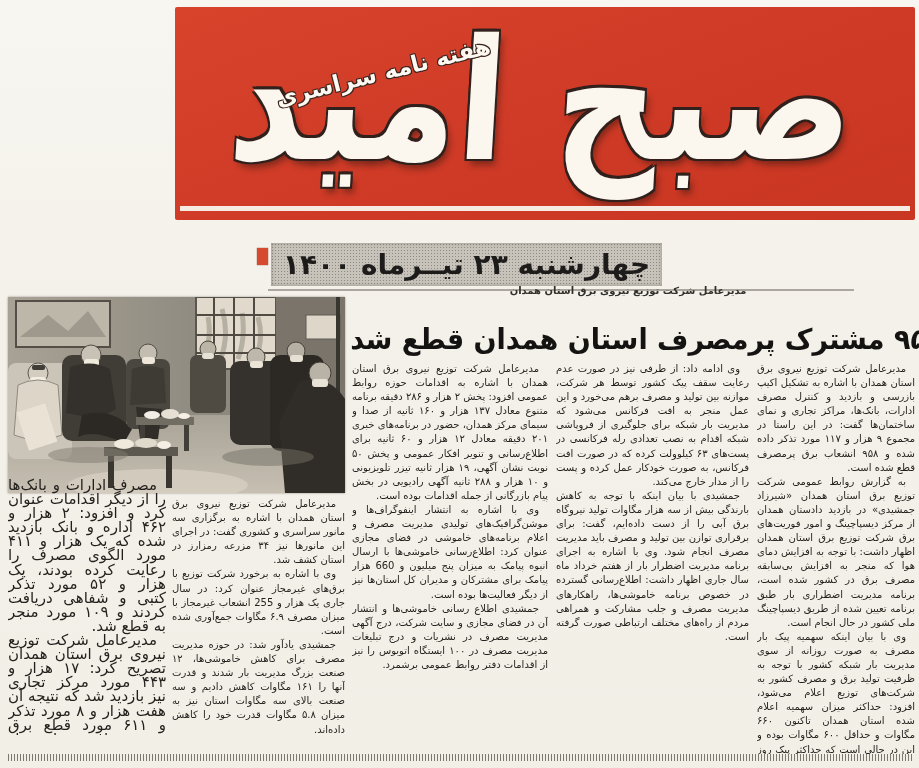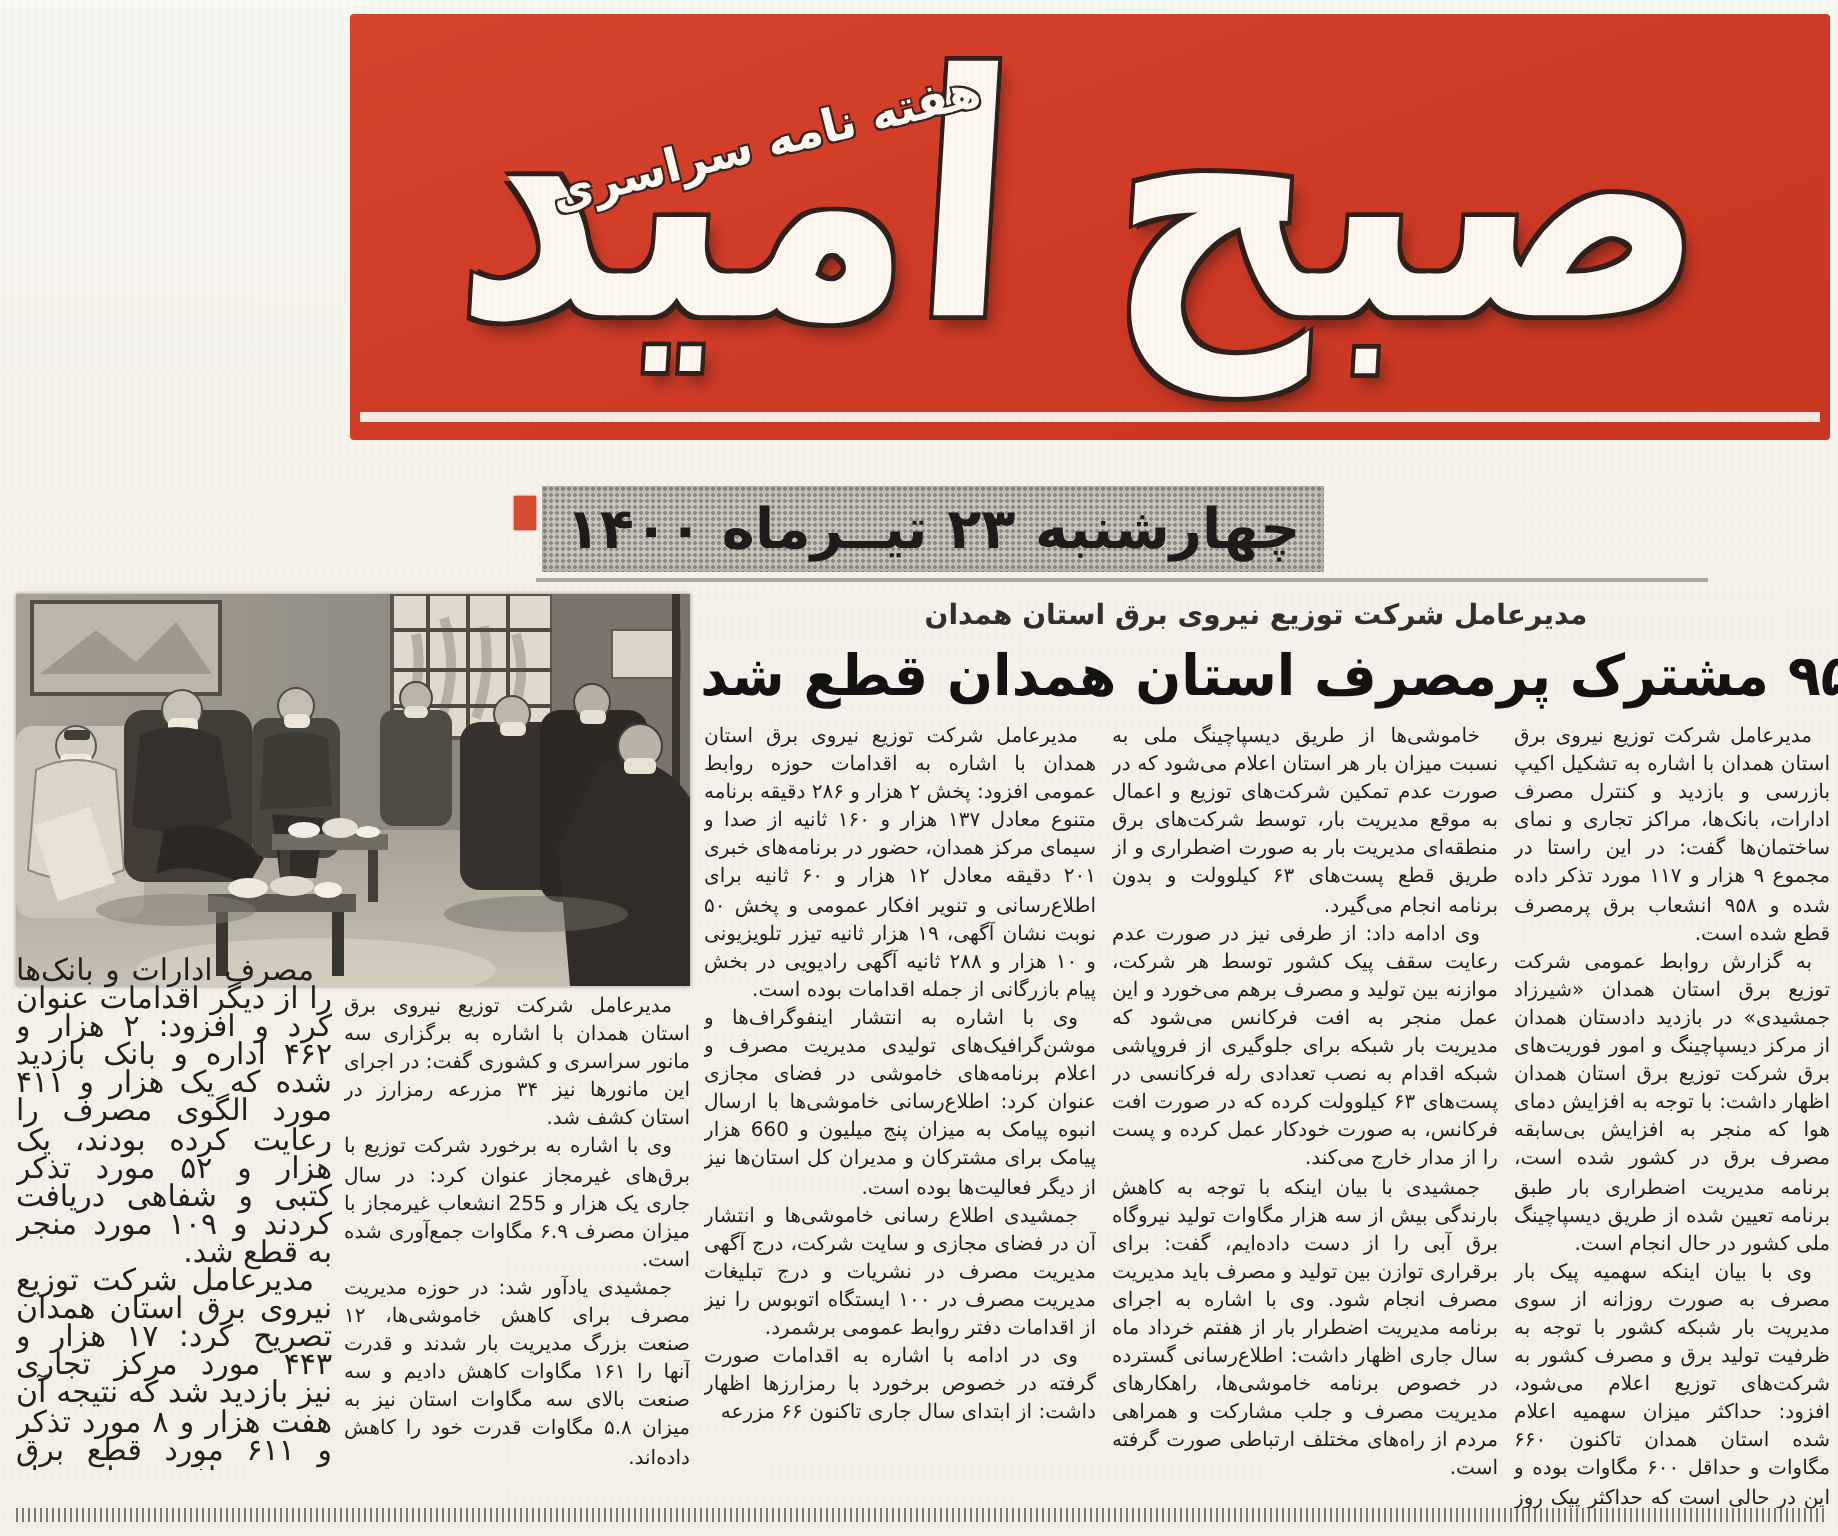--- a/index.html
+++ b/index.html
@@ -42,22 +42,22 @@
     background-color:#c7c3ba;
     background-image:radial-gradient(#8e8a81 .8px, transparent 1px);
     background-size:3px 3px;
     display:flex;align-items:center;justify-content:center;
     font-size:28px;font-weight:bold;color:#1d1c1a;letter-spacing:.5px;
     box-shadow:inset 0 0 4px rgba(60,56,50,.35);
   }
   .date-rule{position:absolute;left:268px;top:289px;width:586px;height:2px;background:#98948b;opacity:.8;}
   
   .kicker{
-    position:absolute;left:628px;top:300px;transform:translateX(-50%);
-    white-space:nowrap;font-size:14px;font-weight:bold;color:#32302c;
+    position:absolute;left:628px;top:285px;transform:translateX(-50%);
+    white-space:nowrap;font-size:10px;font-weight:bold;color:#32302c;
   }
   .headline{
     position:absolute;left:438px;top:315px;width:478px;height:46px;
     display:flex;align-items:center;justify-content:center;
     font-size:27px;font-weight:bold;color:#141311;white-space:nowrap;
     transform:scaleY(1.05);
   }
   
   .photo{position:absolute;left:8px;top:297px;width:337px;height:196px;overflow:hidden;box-shadow:0 0 2px rgba(50,45,40,.5);}
   .photo svg{display:block;filter:sepia(.12) contrast(.95);}
@@ -184,29 +184,27 @@
     </svg>
   </div>
 
   <div class="col col1">
     <p>مدیرعامل شرکت توزیع نیروی برق استان همدان با اشاره به تشکیل اکیپ بازرسی و بازدید و کنترل مصرف ادارات، بانک‌ها، مراکز تجاری و نمای ساختمان‌ها گفت: در این راستا در مجموع ۹ هزار و ۱۱۷ مورد تذکر داده شده و ۹۵۸ انشعاب برق پرمصرف قطع شده است.</p>
     <p>به گزارش روابط عمومی شرکت توزیع برق استان همدان «شیرزاد جمشیدی» در بازدید دادستان همدان از مرکز دیسپاچینگ و امور فوریت‌های برق شرکت توزیع برق استان همدان اظهار داشت: با توجه به افزایش دمای هوا که منجر به افزایش بی‌سابقه مصرف برق در کشور شده است، برنامه مدیریت اضطراری بار طبق برنامه تعیین شده از طریق دیسپاچینگ ملی کشور در حال انجام است.</p>
     <p>وی با بیان اینکه سهمیه پیک بار مصرف به صورت روزانه از سوی مدیریت بار شبکه کشور با توجه به ظرفیت تولید برق و مصرف کشور به شرکت‌های توزیع اعلام می‌شود، افزود: حداکثر میزان سهمیه اعلام شده استان همدان تاکنون ۶۶۰ مگاوات و حداقل ۶۰۰ مگاوات بوده و این در حالی است که حداکثر پیک روز استان ۷۵۲ مگاوات و حداکثر پیک شب ۷۶۰ مگاوات است.</p>
 
   </div>
   <div class="col col2">
-    <p>خاموشی‌ها از طریق دیسپاچینگ ملی به نسبت میزان بار هر استان اعلام می‌شود که در صورت عدم تمکین شرکت‌های توزیع و اعمال به موقع مدیریت بار، توسط شرکت‌های برق منطقه‌ای مدیریت بار به صورت اضطراری و از طریق قطع پست‌های ۶۳ کیلوولت و بدون برنامه انجام می‌گیرد.</p>
     <p>وی ادامه داد: از طرفی نیز در صورت عدم رعایت سقف پیک کشور توسط هر شرکت، موازنه بین تولید و مصرف برهم می‌خورد و این عمل منجر به افت فرکانس می‌شود که مدیریت بار شبکه برای جلوگیری از فروپاشی شبکه اقدام به نصب تعدادی رله فرکانسی در پست‌های ۶۳ کیلوولت کرده که در صورت افت فرکانس، به صورت خودکار عمل کرده و پست را از مدار خارج می‌کند.</p>
     <p>جمشیدی با بیان اینکه با توجه به کاهش بارندگی بیش از سه هزار مگاوات تولید نیروگاه برق آبی را از دست داده‌ایم، گفت: برای برقراری توازن بین تولید و مصرف باید مدیریت مصرف انجام شود. وی با اشاره به اجرای برنامه مدیریت اضطرار بار از هفتم خرداد ماه سال جاری اظهار داشت: اطلاع‌رسانی گسترده در خصوص برنامه خاموشی‌ها، راهکارهای مدیریت مصرف و جلب مشارکت و همراهی مردم از راه‌های مختلف ارتباطی صورت گرفته است.</p>
   </div>
   <div class="col col3">
     <p>مدیرعامل شرکت توزیع نیروی برق استان همدان با اشاره به اقدامات حوزه روابط عمومی افزود: پخش ۲ هزار و ۲۸۶ دقیقه برنامه متنوع معادل ۱۳۷ هزار و ۱۶۰ ثانیه از صدا و سیمای مرکز همدان، حضور در برنامه‌های خبری ۲۰۱ دقیقه معادل ۱۲ هزار و ۶۰ ثانیه برای اطلاع‌رسانی و تنویر افکار عمومی و پخش ۵۰ نوبت نشان آگهی، ۱۹ هزار ثانیه تیزر تلویزیونی و ۱۰ هزار و ۲۸۸ ثانیه آگهی رادیویی در بخش پیام بازرگانی از جمله اقدامات بوده است.</p>
     <p>وی با اشاره به انتشار اینفوگراف‌ها و موشن‌گرافیک‌های تولیدی مدیریت مصرف و اعلام برنامه‌های خاموشی در فضای مجازی عنوان کرد: اطلاع‌رسانی خاموشی‌ها با ارسال انبوه پیامک به میزان پنج میلیون و 660 هزار پیامک برای مشترکان و مدیران کل استان‌ها نیز از دیگر فعالیت‌ها بوده است.</p>
     <p>جمشیدی اطلاع رسانی خاموشی‌ها و انتشار آن در فضای مجازی و سایت شرکت، درج آگهی مدیریت مصرف در نشریات و درج تبلیغات مدیریت مصرف در ۱۰۰ ایستگاه اتوبوس را نیز از اقدامات دفتر روابط عمومی برشمرد.</p>
-    <p>وی در ادامه با اشاره به اقدامات صورت گرفته در خصوص برخورد با رمزارزها اظهار داشت: از ابتدای سال جاری تاکنون ۶۶ مزرعه</p>
   </div>
   <div class="col col4">
     <p>مدیرعامل شرکت توزیع نیروی برق استان همدان با اشاره به برگزاری سه مانور سراسری و کشوری گفت: در اجرای این مانورها نیز ۳۴ مزرعه رمزارز در استان کشف شد.</p>
     <p>وی با اشاره به برخورد شرکت توزیع با برق‌های غیرمجاز عنوان کرد: در سال جاری یک هزار و 255 انشعاب غیرمجاز با میزان مصرف ۶.۹ مگاوات جمع‌آوری شده است.</p>
     <p>جمشیدی یادآور شد: در حوزه مدیریت مصرف برای کاهش خاموشی‌ها، ۱۲ صنعت بزرگ مدیریت بار شدند و قدرت آنها را ۱۶۱ مگاوات کاهش دادیم و سه صنعت بالای سه مگاوات استان نیز به میزان ۵.۸ مگاوات قدرت خود را کاهش داده‌اند.</p>
 
   </div>
   <div class="col col5">
     <p>مصرف ادارات و بانک‌ها را از دیگر اقدامات عنوان کرد و افزود: ۲ هزار و ۴۶۲ اداره و بانک بازدید شده که یک هزار و ۴۱۱ مورد الگوی مصرف را رعایت کرده بودند، یک هزار و ۵۲ مورد تذکر کتبی و شفاهی دریافت کردند و ۱۰۹ مورد منجر به قطع شد.</p>
     <p>مدیرعامل شرکت توزیع نیروی برق استان همدان تصریح کرد: ۱۷ هزار و ۴۴۳ مورد مرکز تجاری نیز بازدید شد که نتیجه آن هفت هزار و ۸ مورد تذکر و ۶۱۱ مورد قطع برق بود. وی افزود: بازدید از نمای ساختمان‌ها نیز ۲ هزار و ۷۳۳ مورد بازدید صورت گرفته که نتیجه آن یک هزار و ۱۱۲ مورد تذکر و ۲۳۸ مورد قطع شد.</p>

